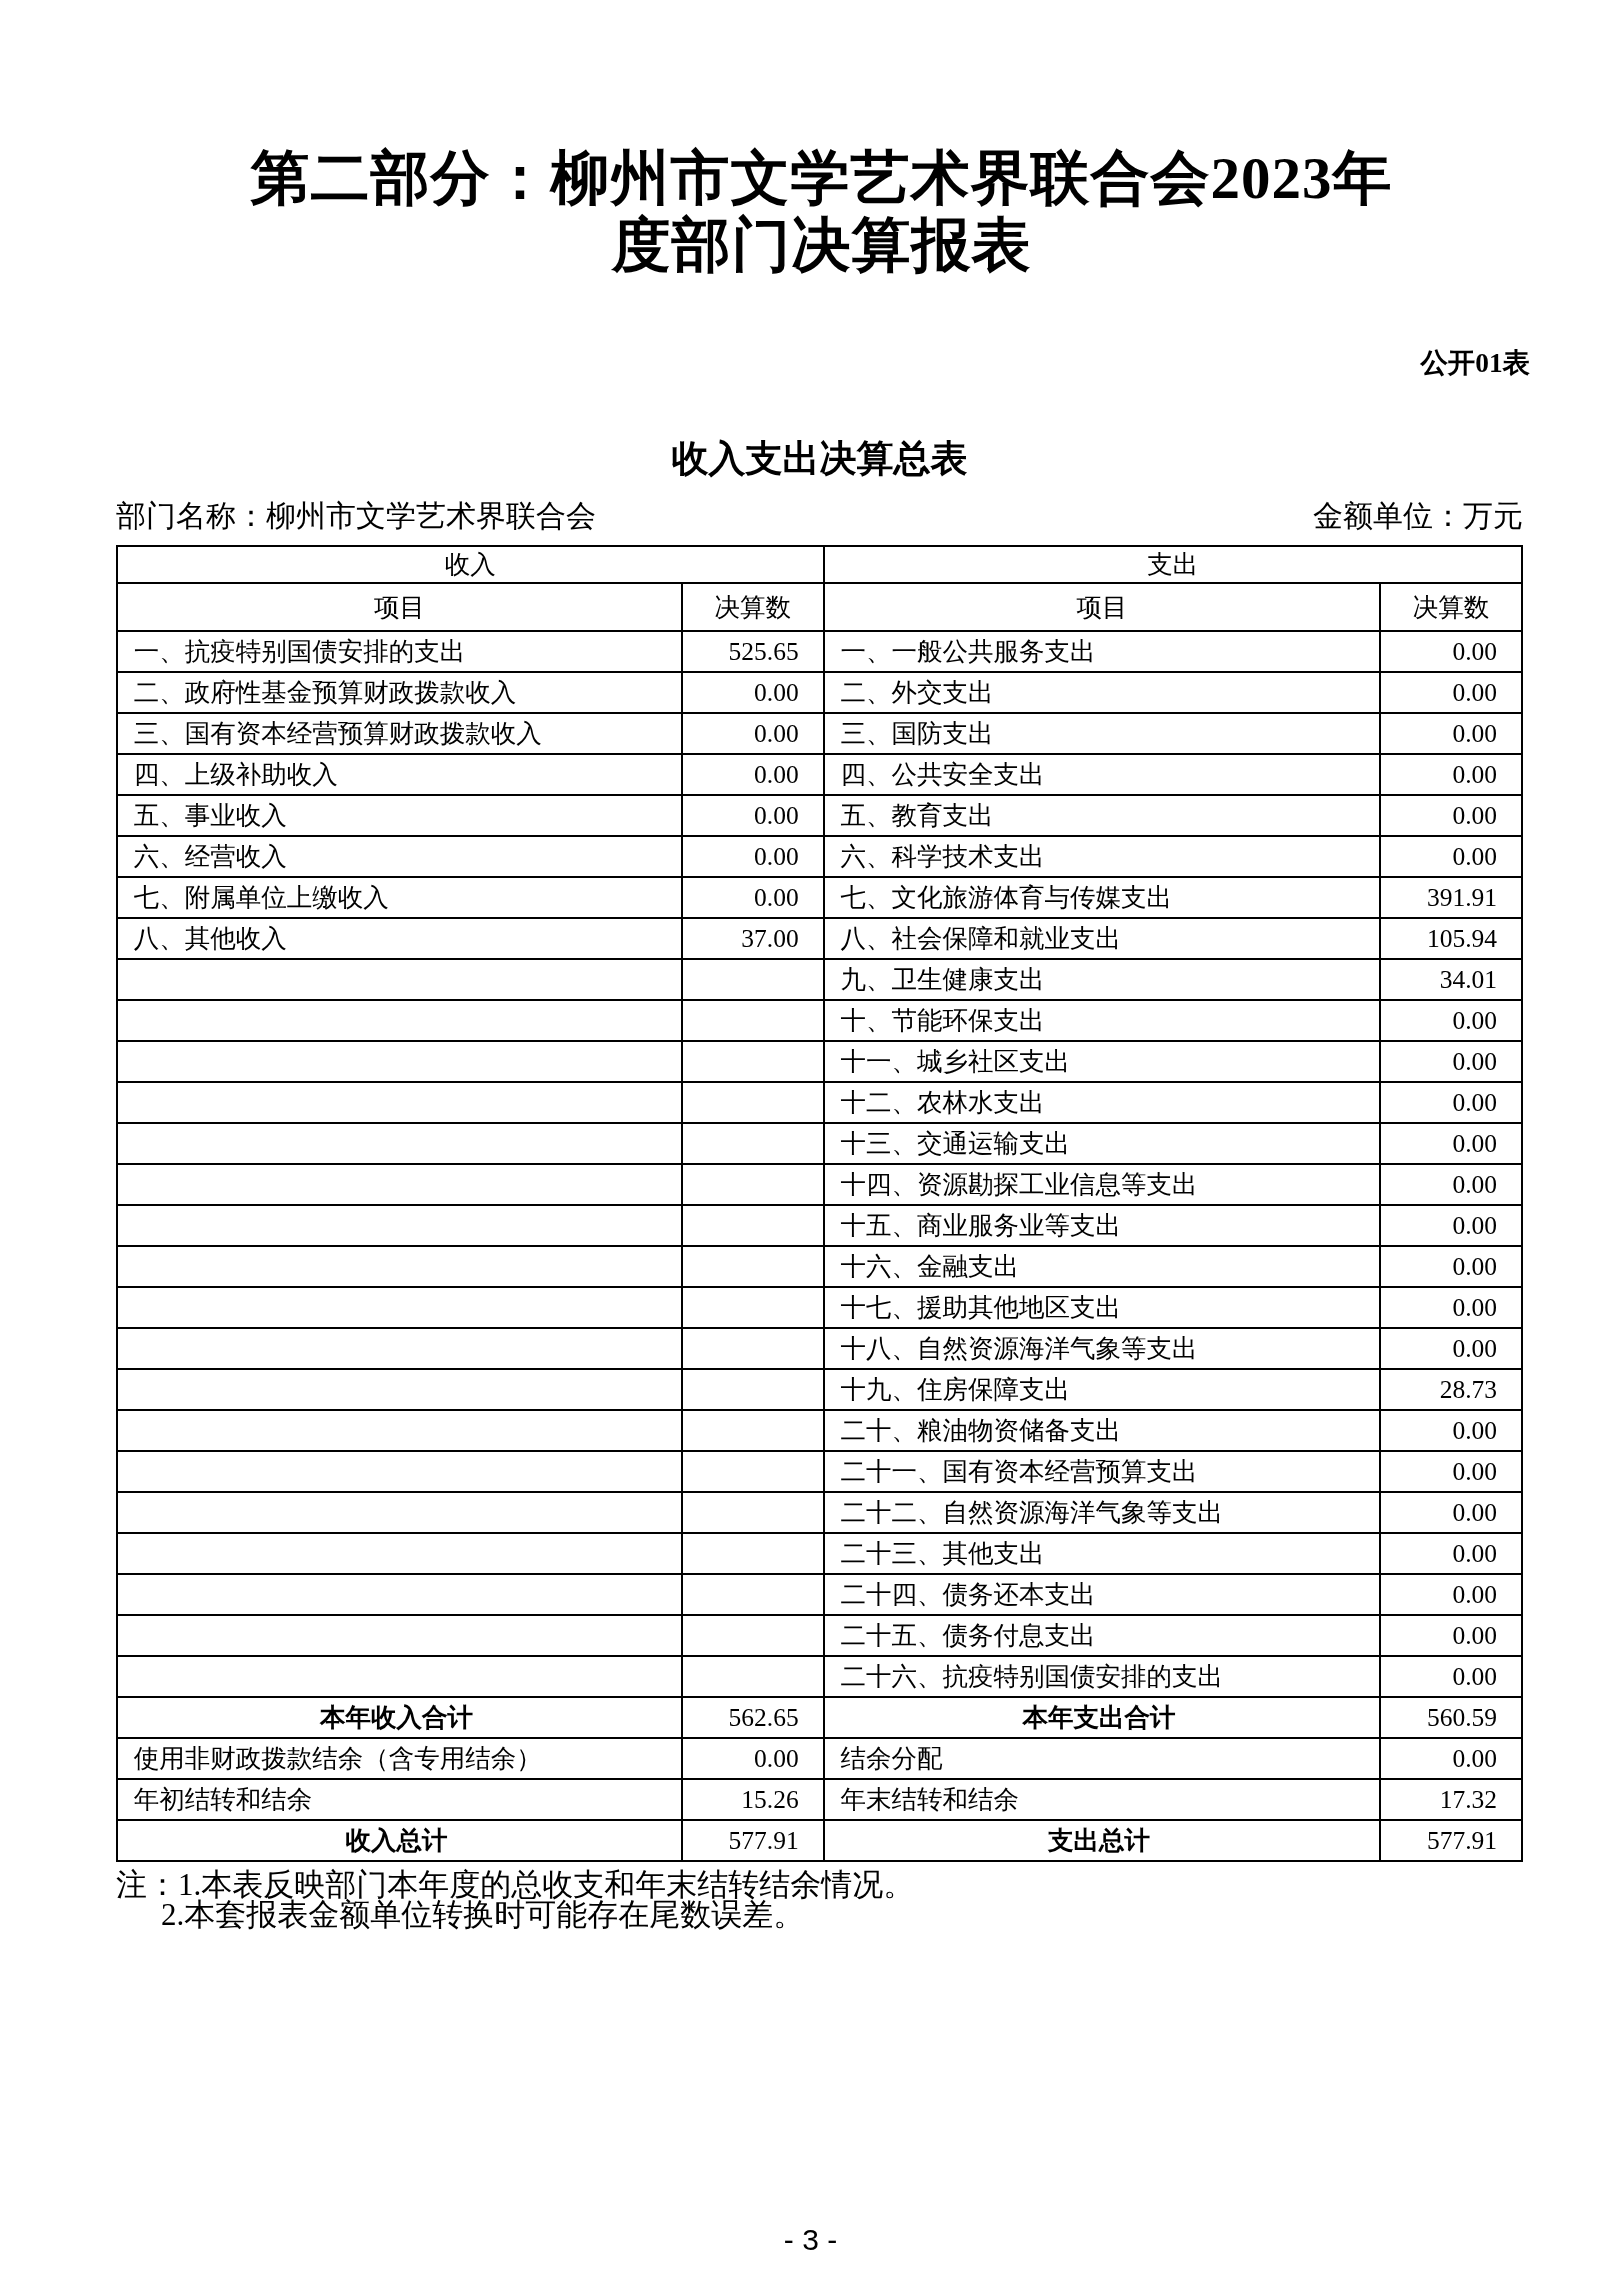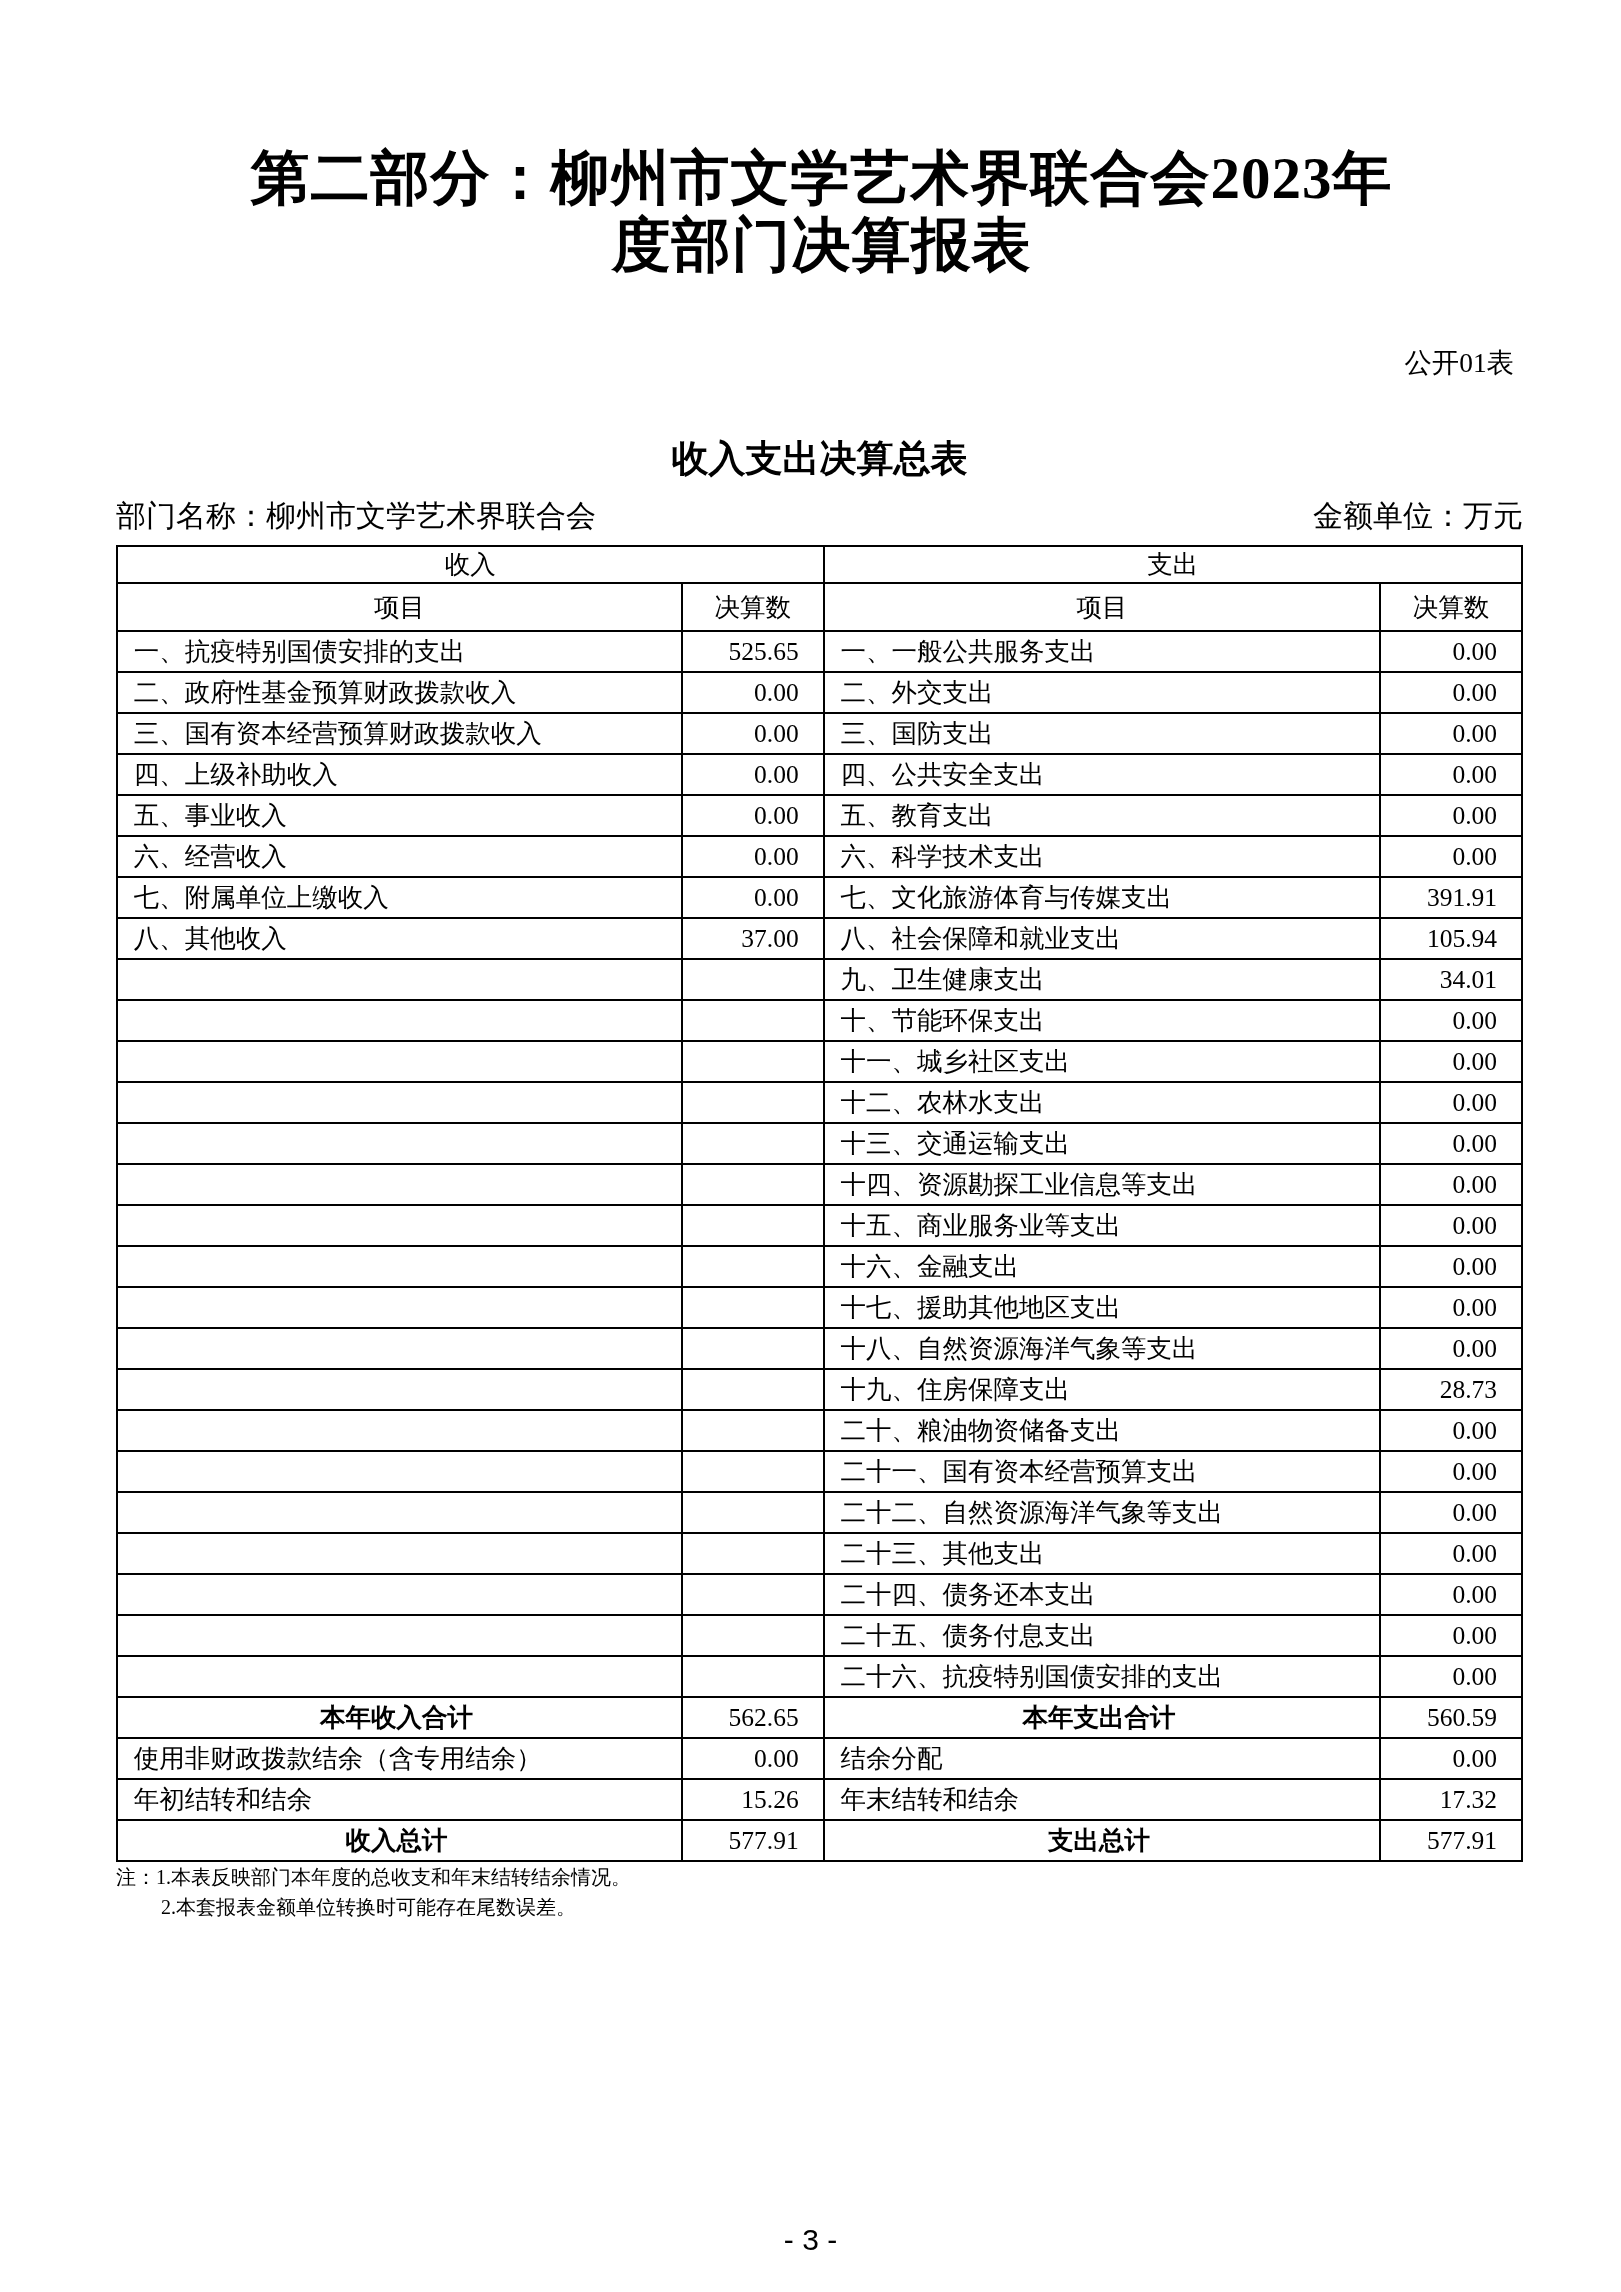--- a/index.html
+++ b/index.html
@@ -14,22 +14,23 @@
     overflow:hidden;
   }
   .doc-title {
     position:absolute; top:145px; left:0; width:100%;
     text-align:center;
     font-size:59px; font-weight:bold; line-height:67px;
     letter-spacing:1px;
     padding-left:22px;
   }
   .form-code {
-    position:absolute; top:345px; right:107px;
+    position:absolute; top:345px; right:91px;
     font-size:27.4px;
+    font-weight:bold;
   }
   .table-title {
     position:absolute; top:434px; left:116px; width:1407px;
     text-align:center;
     font-size:37px; font-weight:bold;
   }
   .meta-row {
     position:absolute; top:496px; left:116px; width:1407px;
     display:flex; justify-content:space-between; align-items:baseline;
     font-size:30px;
@@ -51,22 +52,22 @@
     overflow:hidden;
     vertical-align:middle;
   }
   table.fin thead tr.group-row th { height:37px; text-align:center; }
   table.fin thead tr.col-row th   { height:48px; text-align:center; }
   table.fin td { height:41px; }
   td.label-cell { text-align:left;  padding-left:15.7px; padding-right:5.9px; }
   td.value-cell { text-align:right; padding-right:24px; padding-left:5.9px; }
   td.label-cell.emphasis { text-align:center; font-weight:bold; padding-left:0; }
   .notes {
-    margin-top:0;
-    font-size:20px; line-height:30px;
+    margin-top:8px;
+    font-size:31px; line-height:30px;
   }
   .notes .note-line-2 { padding-left:45px; }
   .page-number {
     position:absolute; top:2223px; left:0; width:100%;
     text-align:center;
     font-size:30px;
     font-family:"Liberation Sans","DejaVu Sans",sans-serif;
   }
 </style>
 </head>

